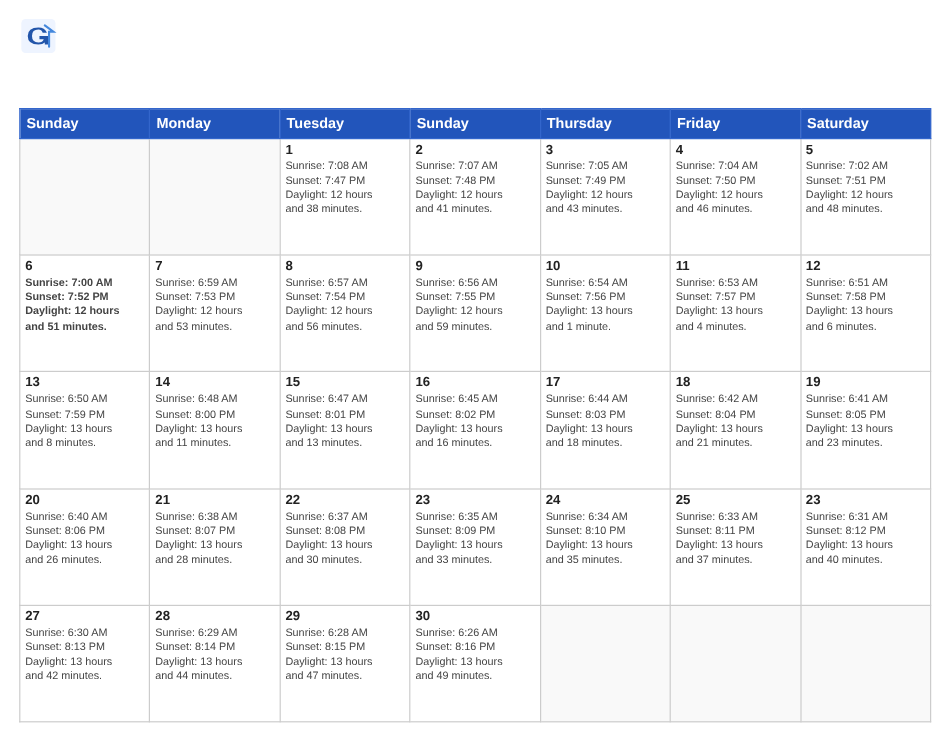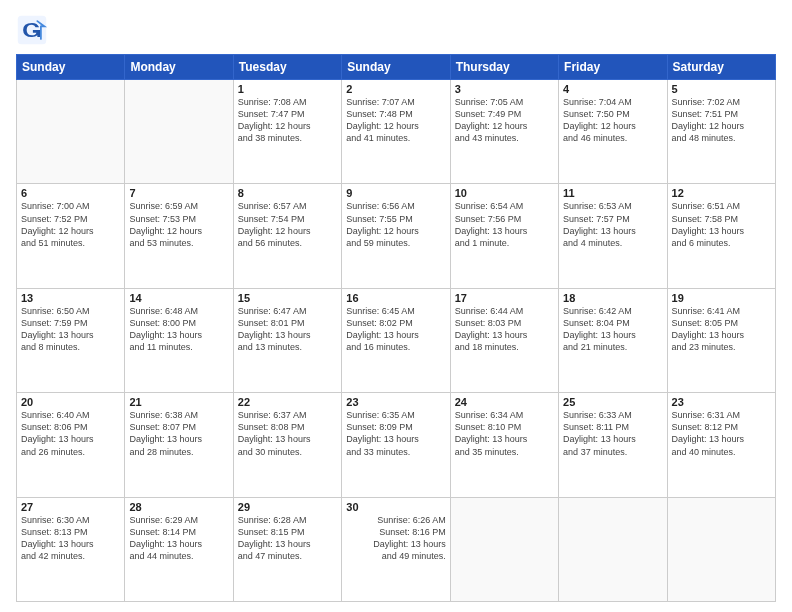--- a/index.html
+++ b/index.html
@@ -94,20 +94,21 @@
       margin-bottom: 1px;
     }
     .cell-info {
       font-size: 9px;
       color: #444;
       line-height: 1.35;
     }
     table {
       width: 100%;
       border-collapse: collapse;
+      margin-top: 36px;
     }
   </style>
 </head>
 <body>
 
 <div class="page">
   <div class="header">
     <div class="logo">
       <svg class="logo-icon" viewBox="0 0 36 36">
         <rect x="2" y="2" width="32" height="32" rx="4" fill="#eef4ff"></rect>
@@ -173,21 +174,21 @@
             <div class="cell-day">5</div>
             <div class="cell-info" style="white-space: pre-line;">Sunrise: 7:02 AM
 Sunset: 7:51 PM
 Daylight: 12 hours
 and 48 minutes.</div>
           </td>
         </tr>
         <tr>
           <td>
             <div class="cell-day">6</div>
-            <div class="cell-info" style="white-space: pre-line;">Sunrise: 7:00 AM
+            <div class="cell-info" style="white-space: pre-line; font-weight: bold;">Sunrise: 7:00 AM
 Sunset: 7:52 PM
 Daylight: 12 hours
 and 51 minutes.</div>
           </td>
           <td>
             <div class="cell-day">7</div>
             <div class="cell-info" style="white-space: pre-line;">Sunrise: 6:59 AM
 Sunset: 7:53 PM
 Daylight: 12 hours
 and 53 minutes.</div>
@@ -347,21 +348,21 @@
           </td>
           <td>
             <div class="cell-day">29</div>
             <div class="cell-info" style="white-space: pre-line;">Sunrise: 6:28 AM
 Sunset: 8:15 PM
 Daylight: 13 hours
 and 47 minutes.</div>
           </td>
           <td>
             <div class="cell-day">30</div>
-            <div class="cell-info" style="white-space: pre-line; text-align: right;">Sunrise: 6:26 AM
+            <div class="cell-info" style="white-space: pre-line;">Sunrise: 6:26 AM
 Sunset: 8:16 PM
 Daylight: 13 hours
 and 49 minutes.</div>
           </td>
           <td class="empty"></td>
           <td class="empty"></td>
           <td class="empty"></td>
         </tr>
       </tbody>
   </table>

